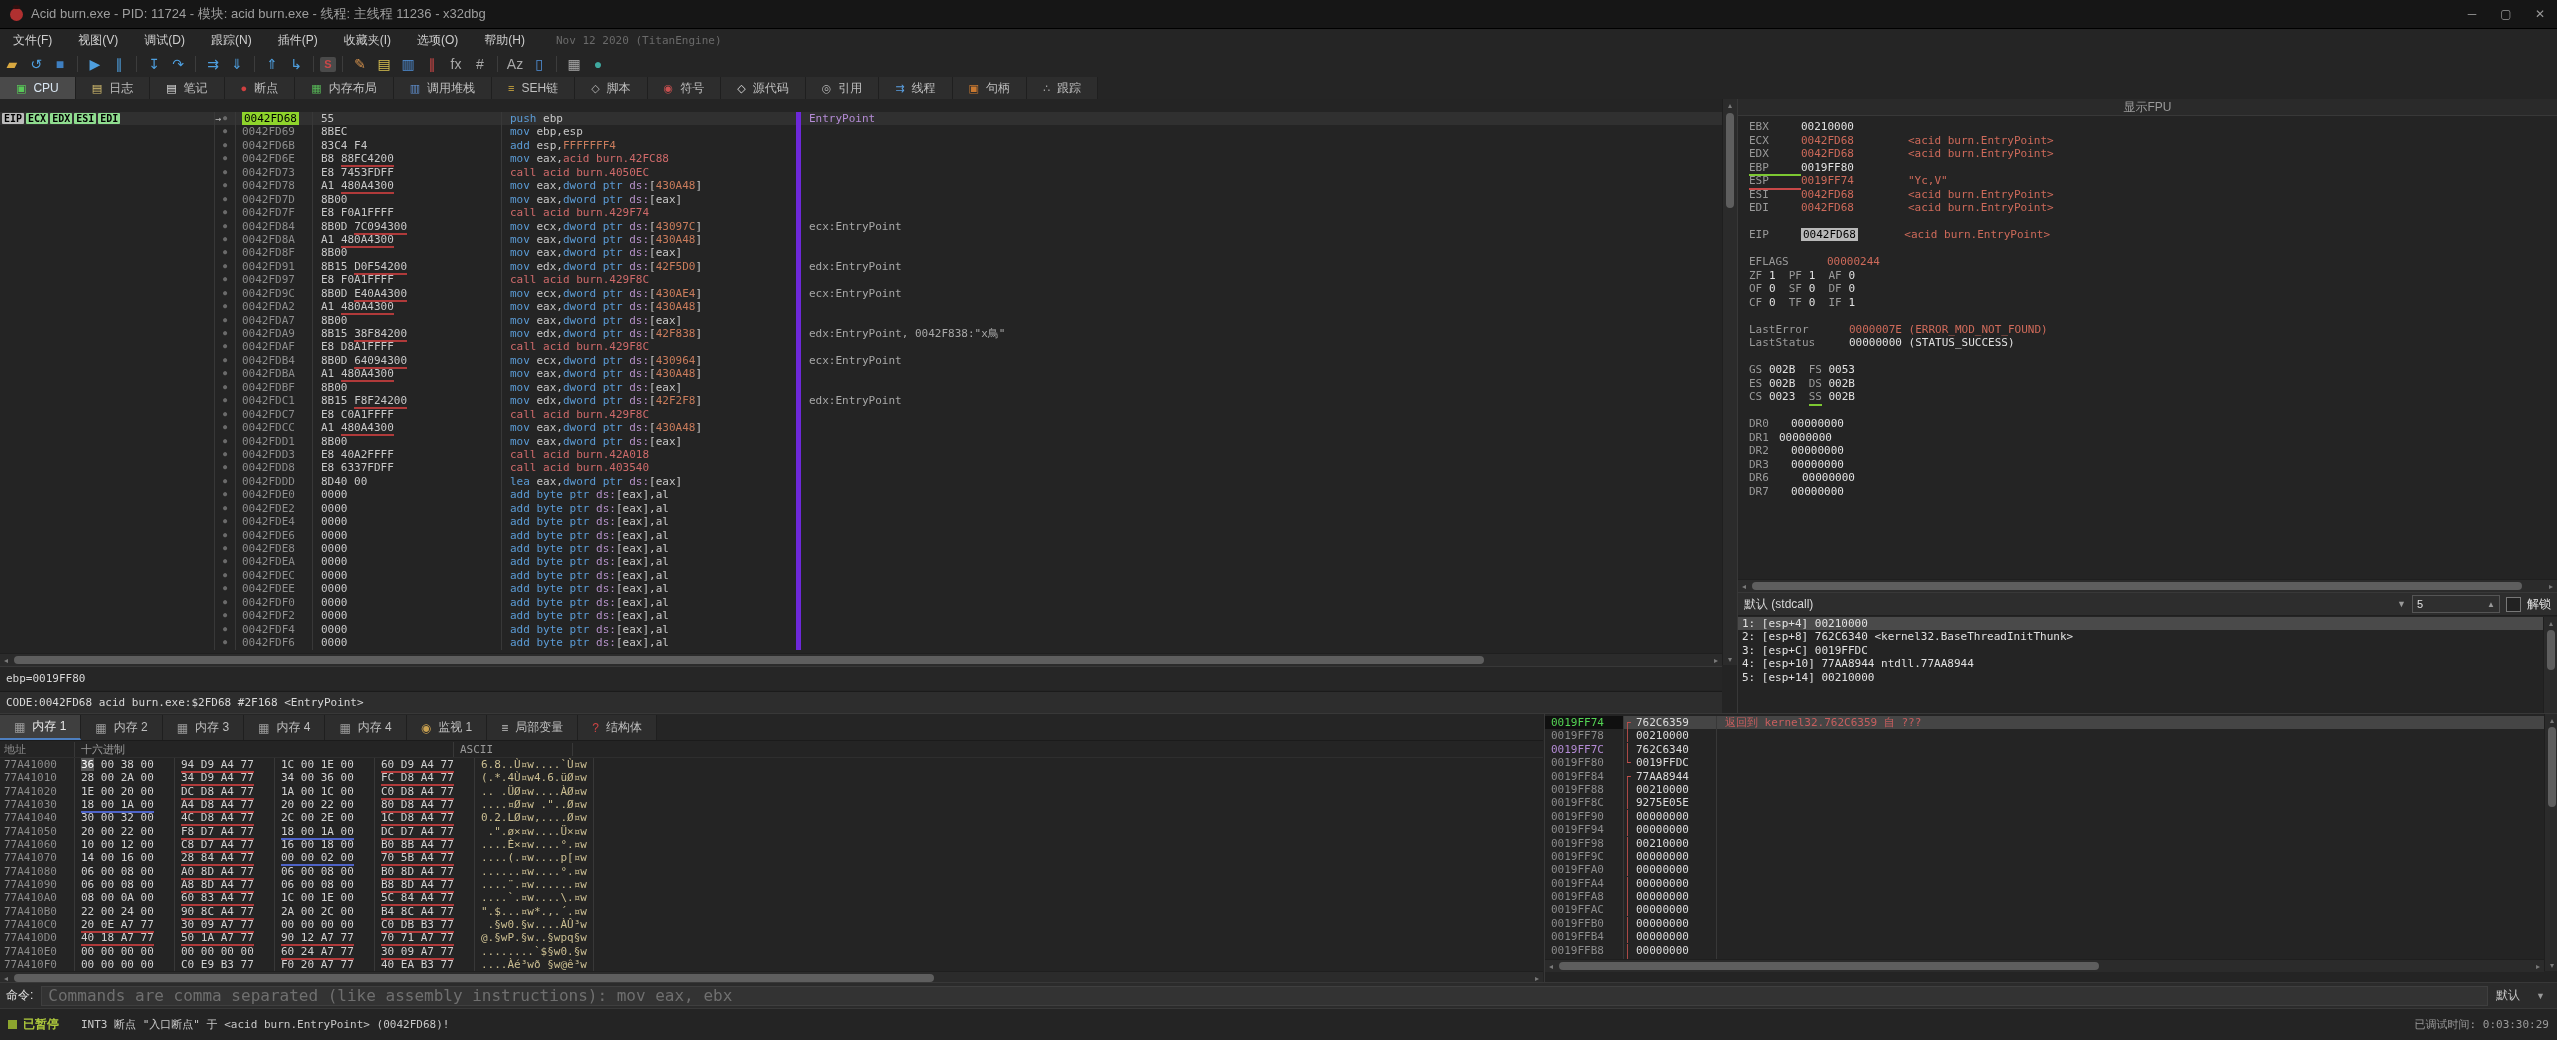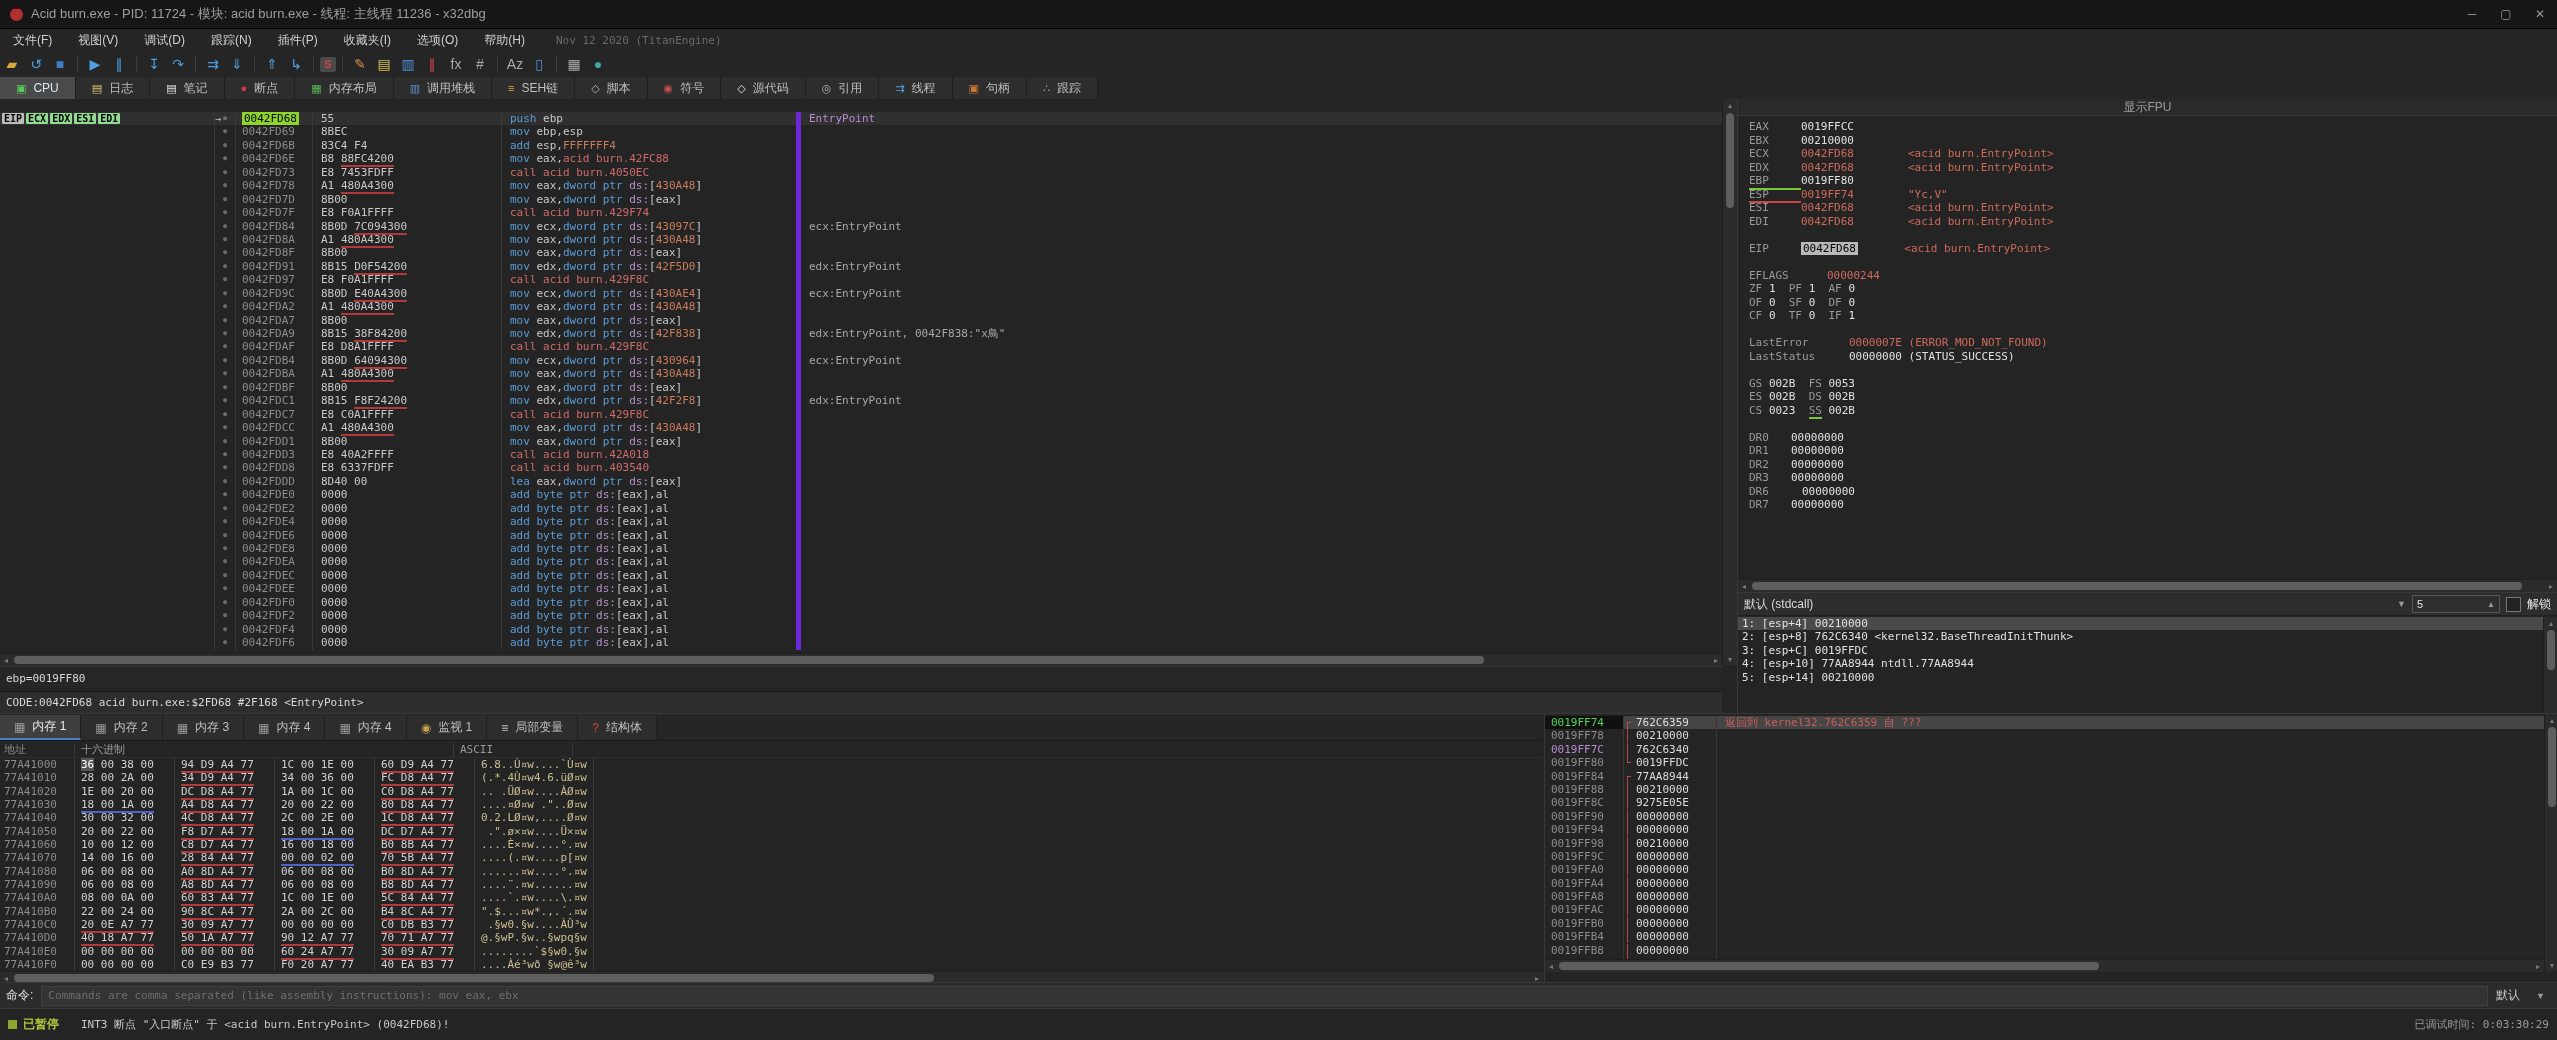--- a/index.html
+++ b/index.html
@@ -143,21 +143,21 @@
   .s-note{flex:1;padding-left:8px;color:#D0D0D0;}
   .s-note.red{color:#C75E5E;}
   #stack-hscroll{left:0;top:245px;width:999px;}
   #stack-vscroll{left:999px;top:0;height:257px;}
 
   
   #cmdbar{position:absolute;left:0;top:982px;width:2557px;height:26px;background:#2B2B2B;
           border-top:1px solid #383838;display:flex;align-items:center;padding:0 6px;box-sizing:border-box;gap:8px;}
   #cmd-label{color:#E0E0E0;}
   #cmd-input{flex:1;height:18px;background:#333;border:1px solid #3F3F3F;color:#CCC;
-             font-family:"DejaVu Sans Mono",monospace;font-size:11px;padding:0 6px;}
+             font-family:"DejaVu Sans Mono",monospace;font-size:16px;padding:0 6px;}
   #cmd-input::placeholder{color:#6F6F6F;}
   #cmd-mode{color:#C8C8C8;display:flex;align-items:center;gap:16px;padding-right:6px;}
 
   #statusbar{position:absolute;left:0;top:1008px;width:2557px;height:32px;background:#242424;
              border-top:1px solid #383838;display:flex;align-items:center;padding:0 8px;box-sizing:border-box;}
   #status-state{color:#ADC83C;font-weight:bold;margin-right:22px;display:flex;align-items:center;gap:6px;}
   #status-state:before{content:"";width:9px;height:9px;background:#8CA52E;display:inline-block;}
   #status-msg{color:#C8C8C8;font-family:"DejaVu Sans Mono",monospace;font-size:11px;}
   #status-time{margin-left:auto;color:#9A9A9A;font-family:"DejaVu Sans Mono",monospace;font-size:11px;}
 </style>
@@ -338,21 +338,20 @@
 
     <div class="vscroll" id="disasm-vscroll">
       <span class="varrow" style="top:0">▴</span>
       <div class="vthumb" style="top:14px;height:95px"></div>
       <span class="varrow" style="bottom:0">▾</span>
     </div>
 
     <div id="regs-panel">
       <div id="fpu-header">显示FPU</div>
       <div id="regs-rows">
-          <div class="rrow"><span class="rn" style="width: 52px;">EAX</span><span class="rv-w">0019FFCC</span></div>
           <div class="rrow"><span class="rn" style="width: 52px;">EBX</span><span class="rv-w">00210000</span></div>
           <div class="rrow"><span class="rn" style="width: 52px;">ECX</span><span class="rv-r" style="display: inline-block; width: 107px;">0042FD68</span><span class="rx-r">&lt;acid burn.EntryPoint&gt;</span></div>
           <div class="rrow"><span class="rn" style="width: 52px;">EDX</span><span class="rv-r" style="display: inline-block; width: 107px;">0042FD68</span><span class="rx-r">&lt;acid burn.EntryPoint&gt;</span></div>
           <div class="rrow"><span class="rn un-g" style="width: 52px;">EBP</span><span class="rv-w">0019FF80</span></div>
           <div class="rrow"><span class="rn un-r" style="width: 52px;">ESP</span><span class="rv-r" style="display: inline-block; width: 107px;">0019FF74</span><span class="rx-r">"Yc,V"</span></div>
           <div class="rrow"><span class="rn" style="width: 52px;">ESI</span><span class="rv-r" style="display: inline-block; width: 107px;">0042FD68</span><span class="rx-r">&lt;acid burn.EntryPoint&gt;</span></div>
           <div class="rrow"><span class="rn" style="width: 52px;">EDI</span><span class="rv-r" style="display: inline-block; width: 107px;">0042FD68</span><span class="rx-r">&lt;acid burn.EntryPoint&gt;</span></div>
           <div class="rgap"></div>
           <div class="rrow"><span class="rn" style="width: 52px;">EIP</span><span class="rv-hl">0042FD68</span><span>       </span><span class="rx-r">&lt;acid burn.EntryPoint&gt;</span></div>
           <div class="rgap"></div>
@@ -362,21 +361,21 @@
           <div class="rrow"><span class="rn">CF </span><span class="rv-w">0</span><span>  </span><span class="rn">TF </span><span class="rv-w">0</span><span>  </span><span class="rn">IF </span><span class="rv-w">1</span></div>
           <div class="rgap"></div>
           <div class="rrow"><span class="rn" style="width: 100px;">LastError</span><span class="rv-r">0000007E (ERROR_MOD_NOT_FOUND)</span></div>
           <div class="rrow"><span class="rn" style="width: 100px;">LastStatus</span><span class="rv-w">00000000 (STATUS_SUCCESS)</span></div>
           <div class="rgap"></div>
           <div class="rrow"><span class="rn">GS</span><span> </span><span class="rv-w">002B</span><span>  </span><span class="rn">FS</span><span> </span><span class="rv-w">0053</span></div>
           <div class="rrow"><span class="rn">ES</span><span> </span><span class="rv-w">002B</span><span>  </span><span class="rn">DS</span><span> </span><span class="rv-w">002B</span></div>
           <div class="rrow"><span class="rn">CS</span><span> </span><span class="rv-w">0023</span><span>  </span><span class="rn un-g">SS</span><span> </span><span class="rv-w">002B</span></div>
           <div class="rgap"></div>
           <div class="rrow"><span class="rn" style="width: 42px;">DR0</span><span class="rv-w">00000000</span></div>
-          <div class="rrow"><span class="rn" style="width: 42px;">DR1</span><span class="rv-w">00000000</span></div>
+          <div class="rrow"><span class="rn" style="width: 30px;">DR1</span><span class="rv-w">00000000</span></div>
           <div class="rrow"><span class="rn" style="width: 42px;">DR2</span><span class="rv-w">00000000</span></div>
           <div class="rrow"><span class="rn" style="width: 42px;">DR3</span><span class="rv-w">00000000</span></div>
           <div class="rrow"><span class="rn" style="width: 53px;">DR6</span><span class="rv-w">00000000</span></div>
           <div class="rrow"><span class="rn" style="width: 42px;">DR7</span><span class="rv-w">00000000</span></div>
         </div>
 
       <div class="hscroll" id="regs-hscroll">
         <span class="harrow" style="left:0">◂</span>
         <div class="hthumb" style="left:14px;width:770px"></div>
         <span class="harrow" style="right:0">▸</span>

